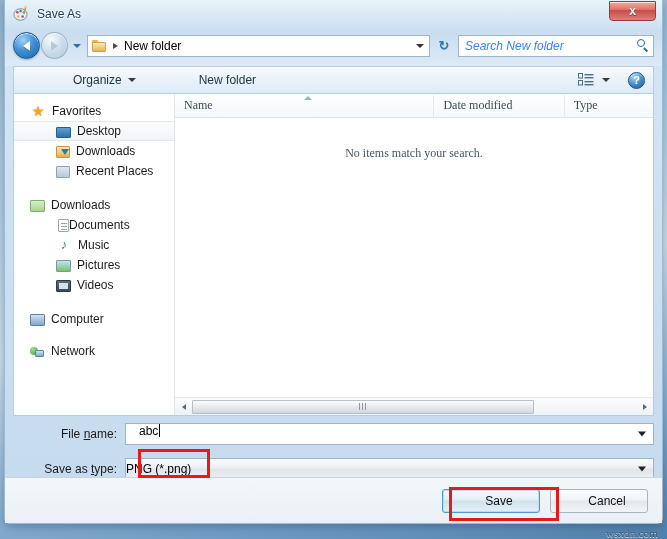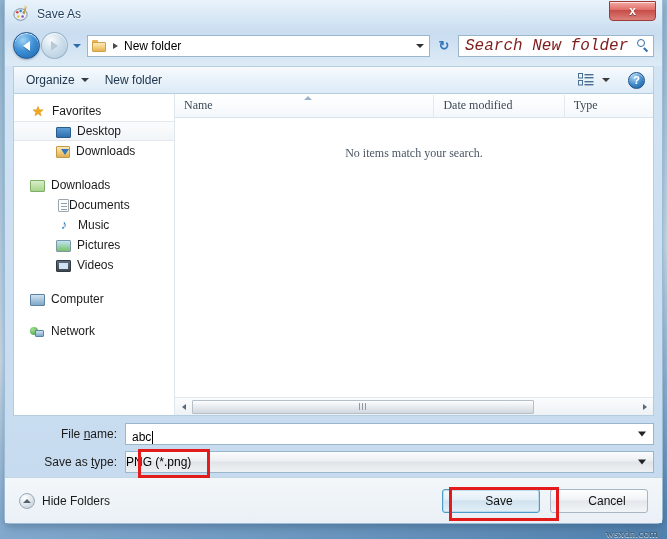--- a/index.html
+++ b/index.html
@@ -218,26 +218,25 @@
     border: 1px solid #9ab6cc;
     display: flex;
     align-items: center;
     padding: 0 4px 0 6px;
     box-sizing: border-box;
     flex: 0 0 auto;
     cursor: text;
   }
   #search-placeholder {
     flex: 1 1 auto;
-    font-size: 16px;
+    font-size: 12px;
     font-style: italic;
-    color: #7f1d1d;
+    color: #3b82f6;
     white-space: nowrap;
     overflow: hidden;
-    font-family: Liberation Mono, monospace;
   }
   .magnifier {
     width: 13px; height: 13px;
     position: relative;
     flex: 0 0 auto;
   }
   .magnifier::before {
     content: "";
     position: absolute;
     left: 1px; top: 0px;
@@ -274,20 +273,21 @@
     display: flex;
     align-items: center;
     height: 21px;
     padding: 0 7px;
     font-size: 12px;
     color: #20364d;
     cursor: pointer;
     border: 1px solid transparent;
     border-radius: 2px;
     white-space: nowrap;
+    margin-left: 47px;
   }
   .tb-item .caret-down { margin-left: 6px; border-top-color:#3a3a3a; }
   #tb-spacer { flex: 1 1 auto; }
   #view-icon {
     width: 16px; height: 14px;
     position: relative;
     margin-right: 2px;
   }
   #help-btn {
     width: 17px; height: 17px;
@@ -586,44 +586,45 @@
   #formarea {
     position: absolute;
     left: 8px; top: 422px;
     right: 8px;
     height: 54px;
   }
   .form-row {
     display: flex;
     align-items: center;
     height: 23px;
-    margin-bottom: 5px;
+    margin-bottom: 12px;
     position: relative;
   }
   .form-label {
     width: 112px;
     text-align: right;
     padding-right: 8px;
     font-size: 12px;
     color: #1b1b1b;
     box-sizing: border-box;
     flex: 0 0 auto;
     white-space: nowrap;
   }
   .form-label u { text-decoration: underline; }
   #filename-combo {
     flex: 1 1 auto;
     height: 22px;
     background: #ffffff;
     border: 1px solid #9ab6cc;
     display: flex;
-    align-items: flex-end;
+    align-items: flex-start;
     box-sizing: border-box;
     position: relative;
     cursor: text;
+    padding-left: 7px;
   }
   #filename-value {
     padding-left: 6px;
     font-size: 12px;
     color: #000;
   }
   #text-caret {
     width: 1px;
     height: 13px;
     background: #000;
@@ -831,20 +832,24 @@
           <span>Favorites</span>
         </div>
         <div class="nav-row child selected">
           <span class="nav-ico ico-monitor"></span>
           <span>Desktop</span>
         </div>
         <div class="nav-row child">
           <span class="nav-ico ico-dl"></span>
           <span>Downloads</span>
         </div>
+        <div class="nav-row child">
+          <span class="nav-ico ico-recent"></span>
+          <span>Recent Places</span>
+        </div>
       </div>
 
       <div class="nav-gap"></div>
 
       <div class="nav-group">
         <div class="nav-row header">
           <span class="nav-ico ico-lib"></span>
           <span>Downloads</span>
         </div>
         <div class="nav-row child">
@@ -933,26 +938,20 @@
         <span>Save as </span><u>t</u><span>ype:</span>
       </div>
       <div id="savetype-combo">
         <span id="savetype-value">PNG (*.png)</span>
         <span class="combo-caret"></span>
       </div>
     </div>
   </div>
 
   <div id="bottombar">
-    <div id="hide-folders">
-      <span id="hide-chevron">
-        <span class="tri-up"></span>
-      </span>
-      <span>Hide Folders</span>
-    </div>
     <div id="btn-spacer"></div>
     <div class="dlgbtn" id="save-btn">
       <span>Save</span>
     </div>
     <div class="dlgbtn" id="cancel-btn">
       <span>Cancel</span>
     </div>
     <div id="watermark">wsxdn.com</div>
   </div>
 

